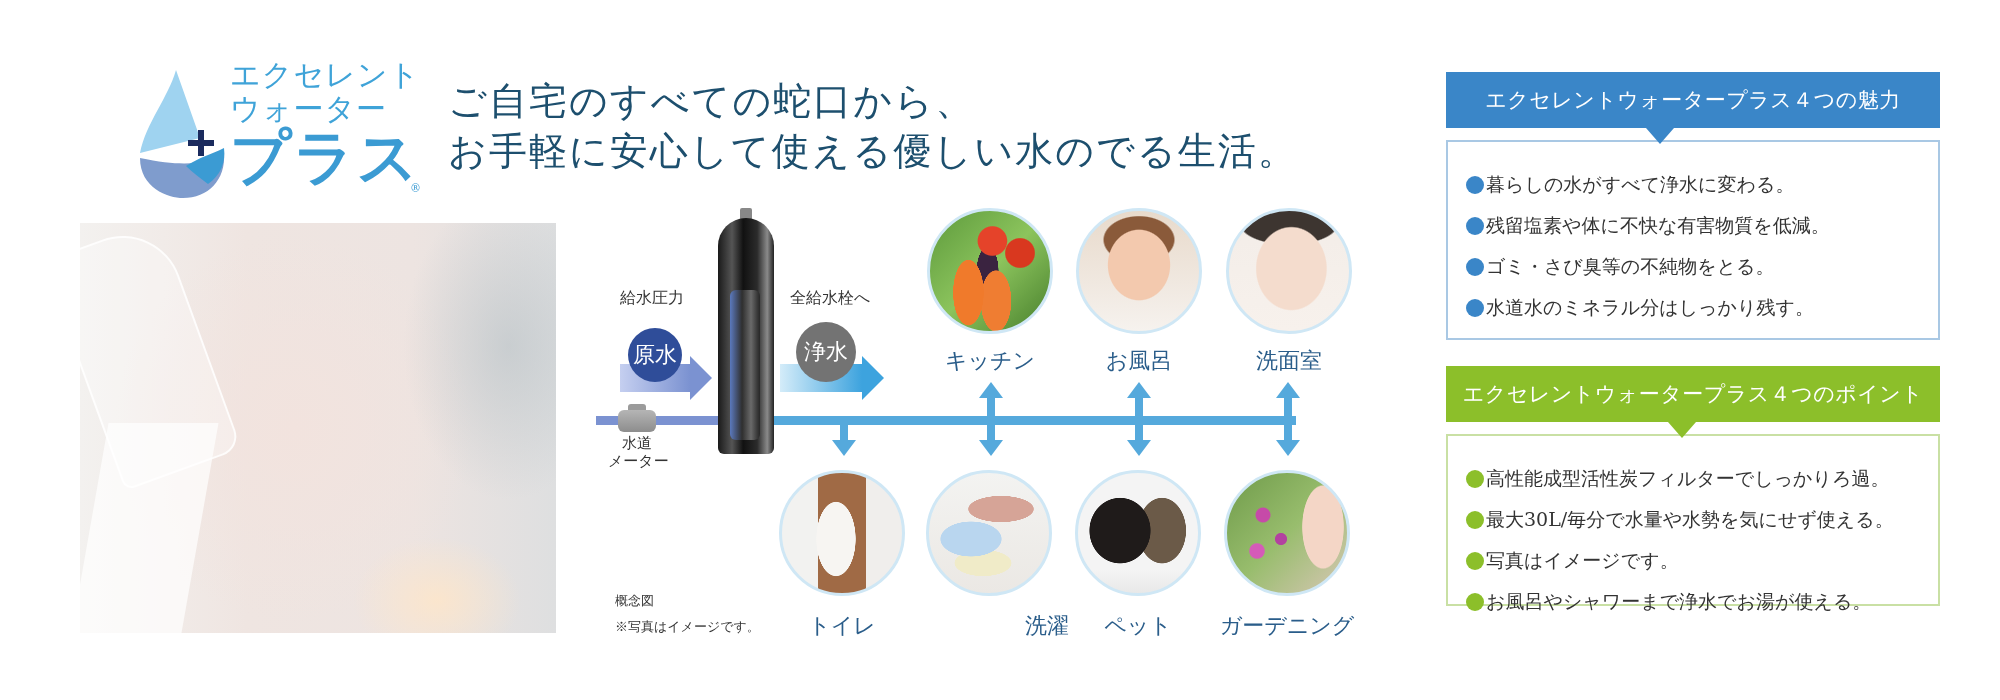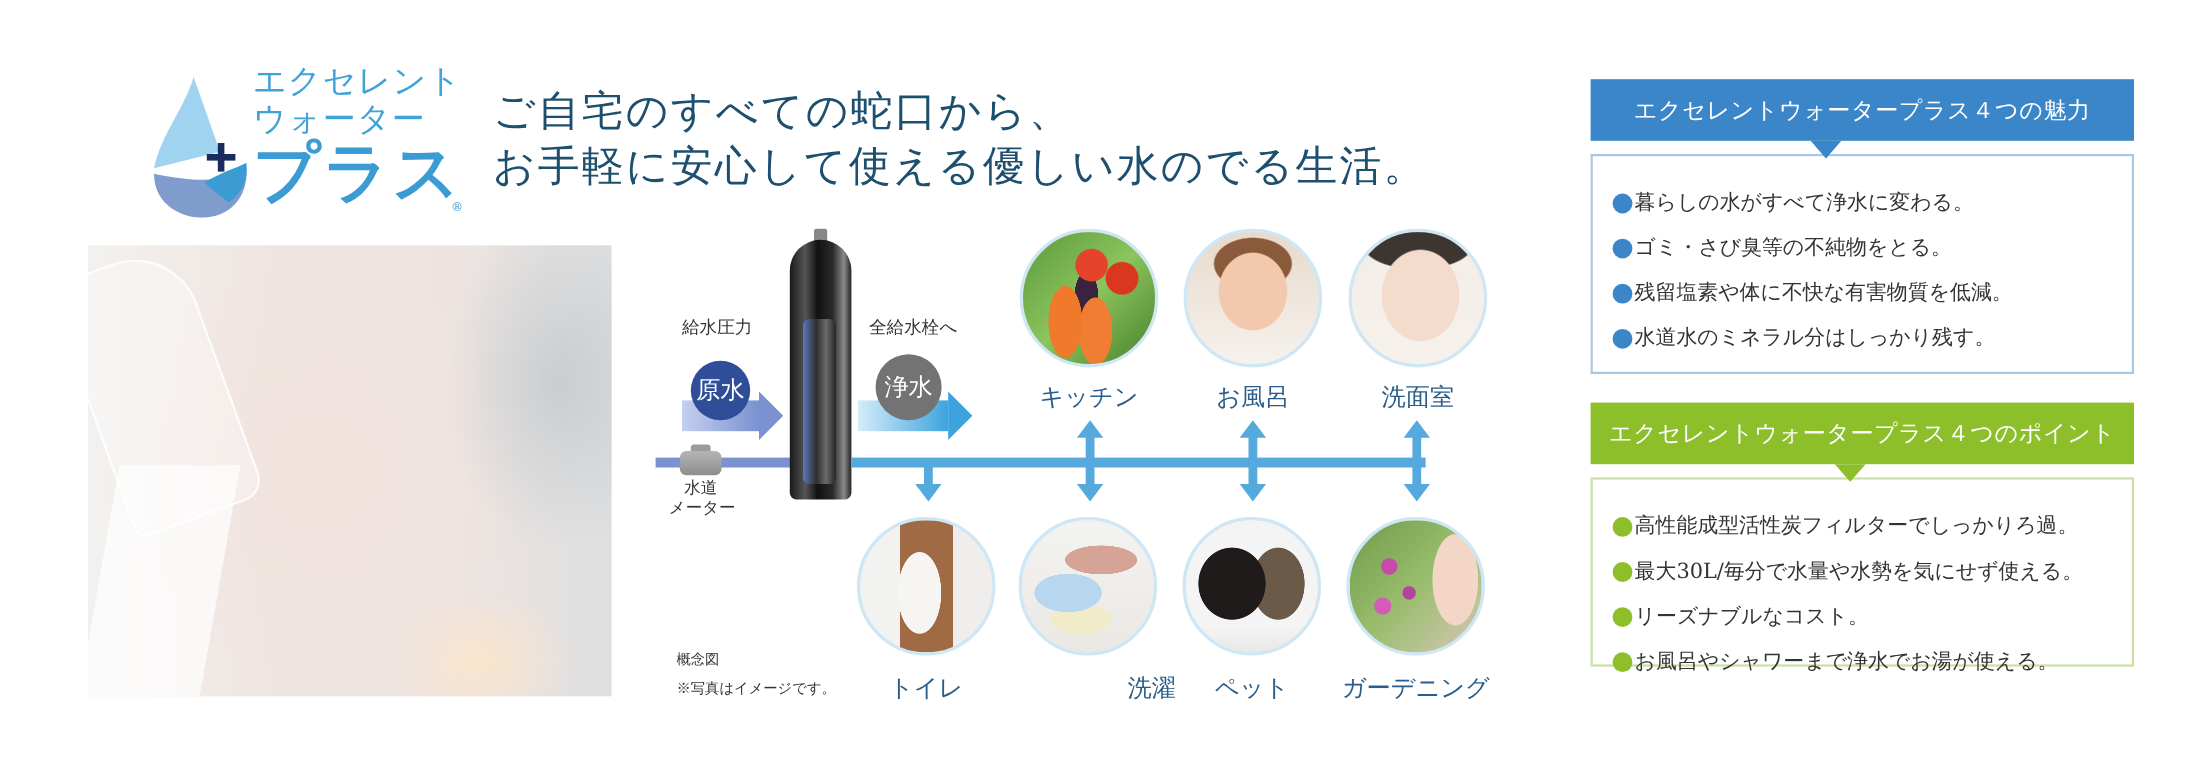--- a/index.html
+++ b/index.html
@@ -203,25 +203,25 @@
 <div class="abs" style="left:1446px;top:72px;">
   <div class="panel-head" style="background:#3a86c8;">エクセレントウォータープラス４つの魅力</div>
   <div class="panel-pointer" style="position:absolute;left:200px;top:56px;border-top:16px solid #3a86c8;z-index:2;"></div>
   <div class="panel-body" style="margin-top:12px;height:200px;border:2px solid #a9c8e4;">
     <div class="panel-item">
         <span class="dot" style="background:#3a86c8;"></span>
         <span>暮らしの水がすべて浄水に変わる。</span>
       </div>
     <div class="panel-item">
         <span class="dot" style="background:#3a86c8;"></span>
+        <span>残留塩素や体に不快な有害物質を低減。</span>
+      </div>
+    <div class="panel-item">
+        <span class="dot" style="background:#3a86c8;"></span>
         <span>ゴミ・さび臭等の不純物をとる。</span>
-      </div>
-    <div class="panel-item">
-        <span class="dot" style="background:#3a86c8;"></span>
-        <span>残留塩素や体に不快な有害物質を低減。</span>
       </div>
     <div class="panel-item">
         <span class="dot" style="background:#3a86c8;"></span>
         <span>水道水のミネラル分はしっかり残す。</span>
       </div>
   </div>
 </div>
 
 <div class="abs" style="left:1446px;top:366px;">
   <div class="panel-head" style="background:#8cbf2a;">エクセレントウォータープラス４つのポイント</div>
@@ -230,20 +230,20 @@
     <div class="panel-item">
         <span class="dot" style="background:#8cbf2a;"></span>
         <span>高性能成型活性炭フィルターでしっかりろ過。</span>
       </div>
     <div class="panel-item">
         <span class="dot" style="background:#8cbf2a;"></span>
         <span>最大30L/毎分で水量や水勢を気にせず使える。</span>
       </div>
     <div class="panel-item">
         <span class="dot" style="background:#8cbf2a;"></span>
-        <span>リーズナブルなコスト。</span>
+        <span>写真はイメージです。</span>
       </div>
     <div class="panel-item">
         <span class="dot" style="background:#8cbf2a;"></span>
         <span>お風呂やシャワーまで浄水でお湯が使える。</span>
       </div>
   </div>
 </div>
 
 </body></html>

